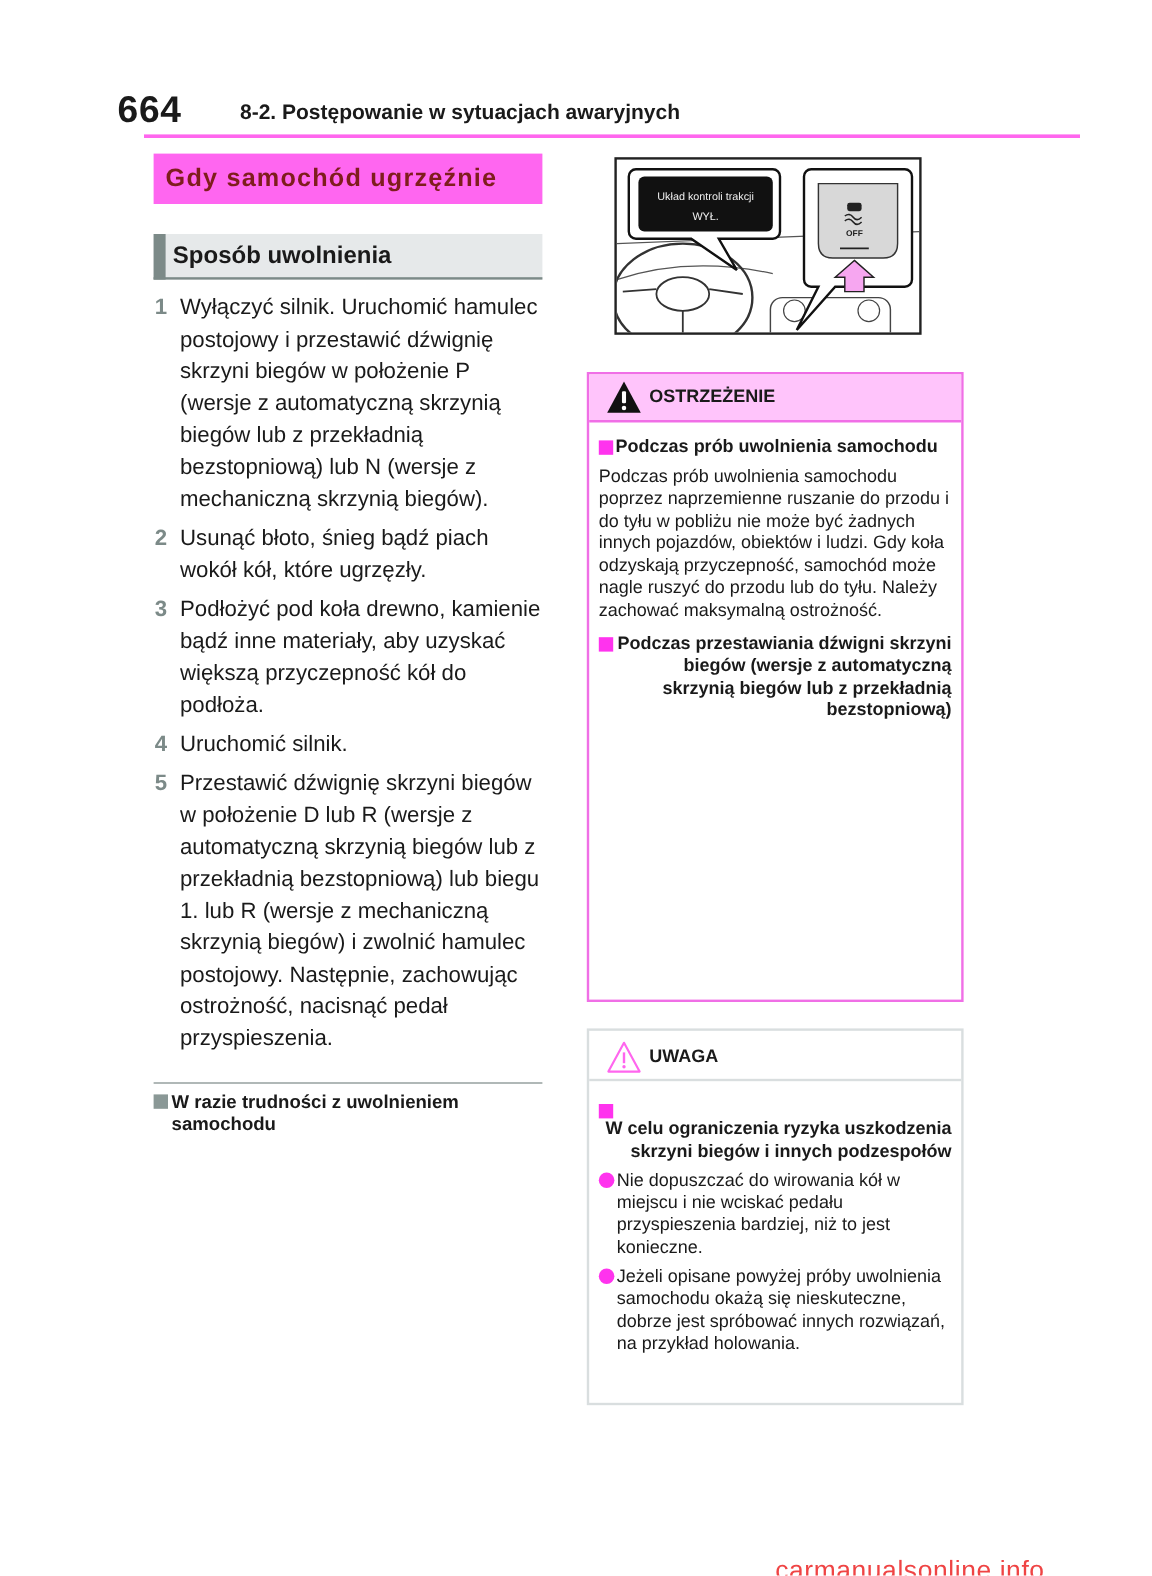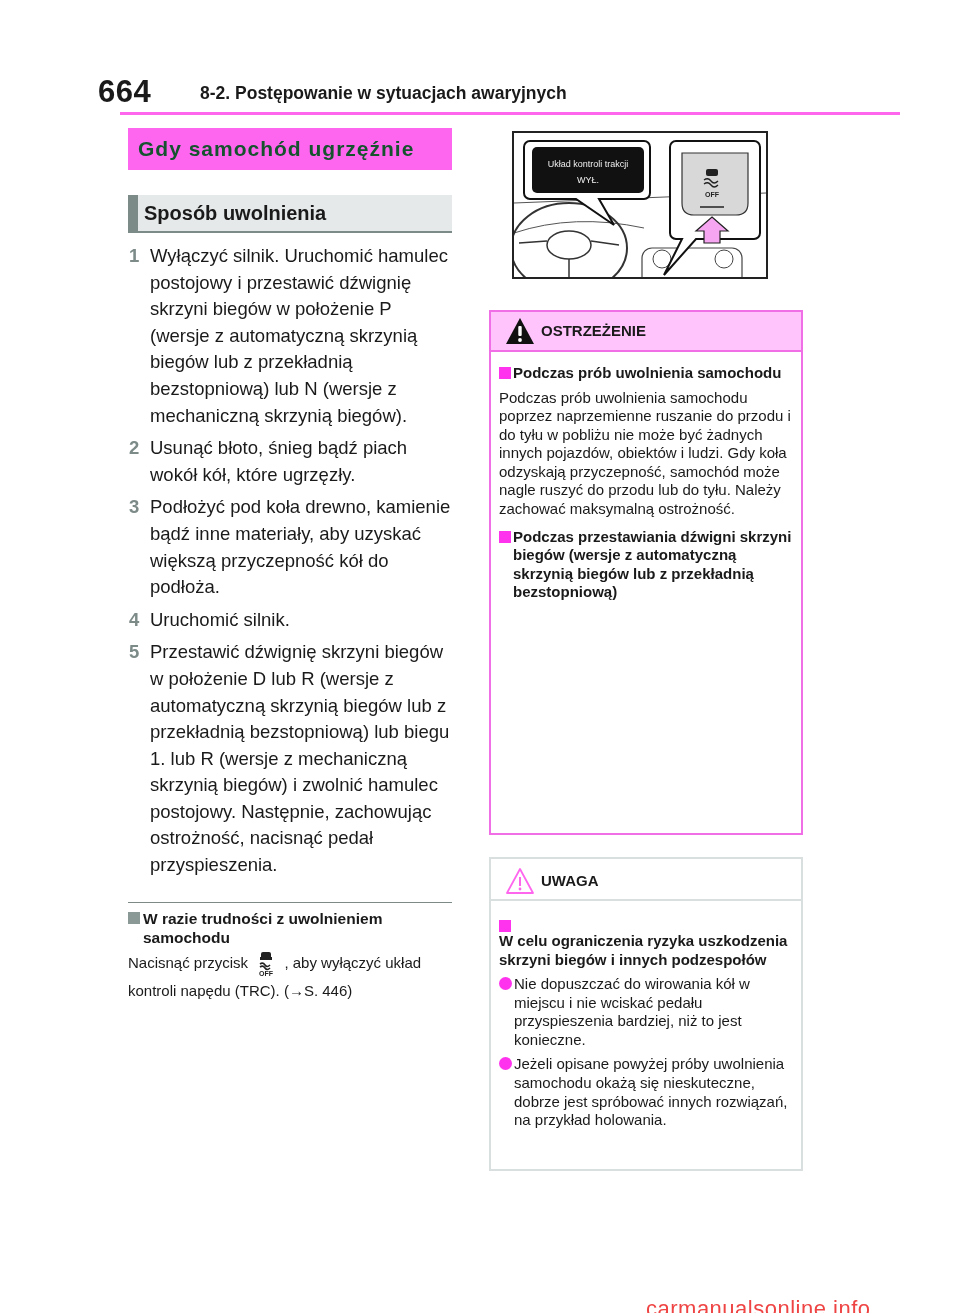--- a/index.html
+++ b/index.html
@@ -5,42 +5,42 @@
   * { box-sizing: border-box; margin: 0; padding: 0; }
   html, body { width: 960px; height: 1313px; background: #ffffff; overflow: hidden; }
   body { font-family: "Liberation Sans", sans-serif; color: #1a1a1a; position: relative; }
 
   .page-header { position: absolute; left: 0; top: 0; width: 960px; height: 116px; }
   .page-number { position: absolute; left: 98px; top: 74px; font-size: 31px; font-weight: bold; letter-spacing: 0.5px; }
   .section-title { position: absolute; left: 200px; top: 83px; font-size: 17.5px; font-weight: bold; }
   .header-rule { position: absolute; left: 120px; top: 112px; width: 780px; height: 3px; background: #ff66ee; }
 
   .left-col { position: absolute; left: 128px; top: 128px; width: 324px; }
-  .pink-title { background: #ff66f0; color: #14532d; height: 42px; line-height: 42px; padding-left: 10px; font-size: 21px; font-weight: bold; letter-spacing: 1px; }
+  .pink-title { background: #ff66f0; color: #7f1d1d; height: 42px; line-height: 42px; padding-left: 10px; font-size: 21px; font-weight: bold; letter-spacing: 1px; }
   .intro-box { margin-top: 20px; background: #eef1f2; padding: 14px 10px 12px 10px; font-size: 17.5px; font-weight: bold; line-height: 26px; height: 132px; }
   .gray-heading { margin-top: 25px; height: 38px; background: #e6e9ea; border-left: 10px solid #7c8a88; border-bottom: 2px solid #7c8a88; padding-left: 6px; font-size: 20px; font-weight: bold; line-height: 36px; }
   .steps { margin-top: 10px; }
   .step { display: flex; font-size: 18.5px; line-height: 26.6px; margin-bottom: 6px; }
   .step-num { width: 22px; flex: none; color: #7c8a88; font-weight: bold; padding-left: 1px; }
   .step-text { flex: 1; }
 
   .note-rule { margin-top: 23px; height: 1px; background: #7c8a88; width: 324px; }
   .note-head { display: flex; font-size: 15.5px; font-weight: bold; line-height: 19px; margin-top: 6px; }
   .sq { display: inline-block; width: 12px; height: 12px; background: #8a9896; margin-top: 3px; margin-right: 3px; flex: none; }
   .note-body { font-size: 15px; line-height: 27px; margin-top: 2px; }
   .trc-inline { display: inline-block; vertical-align: middle; width: 22px; height: 26px; margin: 0 3px; }
 
   .figure { position: absolute; left: 512px; top: 131px; width: 256px; height: 148px; border: 2px solid #222; background: #fff; overflow: hidden; }
 
   .warning-box { position: absolute; left: 489px; top: 310px; width: 314px; height: 525px; border: 2px solid #f06fe6; }
   .warning-head { height: 40px; background: #ffc4fb; border-bottom: 2px solid #f06fe6; position: relative; }
   .warning-head .title { position: absolute; left: 50px; top: 10px; font-size: 15px; font-weight: bold; }
   .warn-icon { position: absolute; left: 14px; top: 5px; width: 30px; height: 28px; }
   .box-body { padding: 8px 8px 0 8px; }
-  .box-subhead { display: flex; font-size: 15px; font-weight: bold; line-height: 18.5px; margin-top: 4px; }
+  .box-subhead { display: flex; font-size: 15px; font-weight: bold; line-height: 18.5px; margin-top: 4px; text-align: right; }
   .pink-sq { display: inline-block; width: 12px; height: 12px; background: #ff33ee; margin-top: 3px; margin-right: 2px; flex: none; }
   .box-para { font-size: 15px; line-height: 18.6px; margin-top: 6px; }
 
   .caution-box { position: absolute; left: 489px; top: 857px; width: 314px; height: 314px; border: 2px solid #d9dedf; }
   .caution-head { height: 42px; border-bottom: 2px solid #d9dedf; position: relative; }
   .caution-head .title { position: absolute; left: 50px; top: 13px; font-size: 15px; font-weight: bold; }
   .caution-icon { position: absolute; left: 14px; top: 8px; width: 30px; height: 28px; }
   .bullet { display: flex; font-size: 15px; line-height: 18.6px; margin-top: 6px; }
   .dot { display: inline-block; width: 13px; height: 13px; border-radius: 50%; background: #ff33ee; margin-top: 2px; margin-right: 2px; flex: none; }
 
@@ -79,31 +79,20 @@
     <div class="step">
       <span class="step-num">5</span>
       <span class="step-text">Przestawić dźwignię skrzyni biegów w położenie D lub R (wersje z automatyczną skrzynią biegów lub z przekładnią bezstopniową) lub biegu 1. lub R (wersje z mechaniczną skrzynią biegów) i zwolnić hamulec postojowy. Następnie, zachowując ostrożność, nacisnąć pedał przyspieszenia.</span>
     </div>
   </div>
 
   <div class="note-rule"></div>
   <div class="note-head">
     <span class="sq"></span>
     <span>W razie trudności z uwolnieniem samochodu</span>
-  </div>
-  <div class="note-body">
-    <span>Nacisnąć przycisk</span>
-    <svg class="trc-inline" viewBox="0 0 22 26">
-      <rect x="6" y="1" width="10" height="7" rx="2" fill="#222"></rect>
-      <rect x="5" y="6" width="12" height="3" fill="#222"></rect>
-      <path d="M5 13 q3 -2 5 1 t5 0" stroke="#222" stroke-width="1.6" fill="none"></path>
-      <path d="M5 16 q3 -2 5 1 t5 0" stroke="#222" stroke-width="1.6" fill="none"></path>
-      <text x="11" y="25" font-size="7" font-weight="bold" text-anchor="middle" fill="#222" font-family="Liberation Sans, sans-serif">OFF</text>
-    </svg>
-    <span>, aby wyłączyć układ kontroli napędu (TRC). (→S. 446)</span>
   </div>
 </div>
 
 <div class="figure">
   <svg width="252" height="164" viewBox="0 0 252 164">
 
     <path d="M0 70 L252 60" stroke="#555" stroke-width="1" fill="none"></path>
     <path d="M0 100 Q60 80 130 95" stroke="#555" stroke-width="1" fill="none"></path>
 
     <ellipse cx="55" cy="115" rx="58" ry="45" fill="none" stroke="#333" stroke-width="2"></ellipse>

